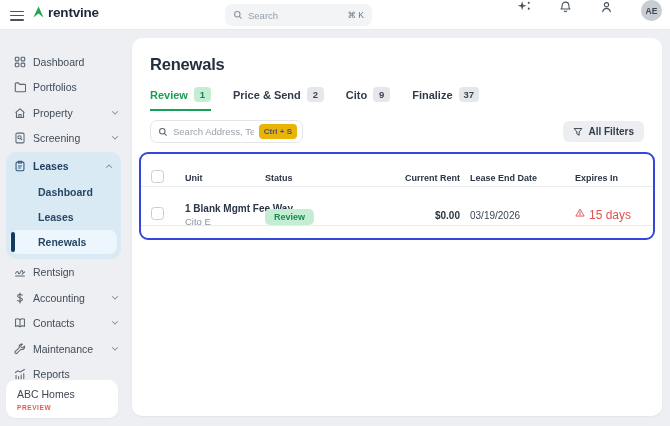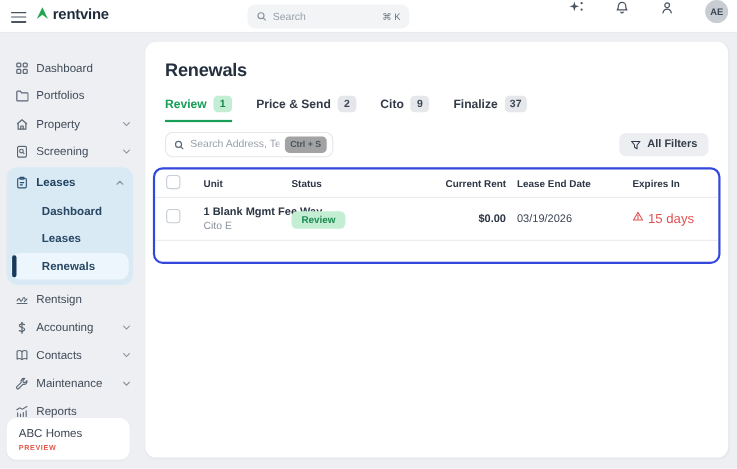--- a/index.html
+++ b/index.html
@@ -45,25 +45,25 @@
   .tab { display:flex; align-items:center; gap:6px; font-size:11px; font-weight:700; color:#323b49; padding-bottom:7px; border-bottom:2px solid transparent; cursor:pointer; }
   .tab .count { min-width:17px; height:15px; padding:0 5px; border-radius:4px; background:#e5e7ea; color:#3c4654; font-size:9.5px; font-weight:600; display:flex; align-items:center; justify-content:center; }
   .tab.active { color:#179e57; }
   .tab.active .count { background:#c3eed3; color:#17854d; }
   .tab.active { border-bottom-color:#179e57; }
 
   .toolbar { margin-top:9px; display:flex; align-items:center; justify-content:space-between; }
   .tsearch { width:153px; height:23px; border:1px solid #e4e6ea; border-radius:7px; display:flex; align-items:center; padding:0 5px 0 7px; gap:5px; background:#fff; }
   .tsearch input { flex:1; border:none; outline:none; font-size:9.5px; color:#3c4654; font-family:"Liberation Sans",sans-serif; min-width:0; background:transparent; }
   .tsearch input::placeholder { color:#9aa2ad; }
-  .kbd-pill { background:#a3a3a3; border-radius:4px; font-size:8px; font-weight:700; color:#4a5362; padding:3px 5px; white-space:nowrap; }
+  .kbd-pill { background:#eab308; border-radius:4px; font-size:8px; font-weight:700; color:#4a5362; padding:3px 5px; white-space:nowrap; }
   .filters-btn { height:21px; background:#eceef1; border:none; border-radius:6px; padding:0 10px; font-size:10px; font-weight:600; color:#333c49; display:flex; align-items:center; gap:5px; cursor:pointer; font-family:"Liberation Sans",sans-serif; }
 
   .table-wrap { margin:9px -11px 0; border:2px solid #3347db; border-radius:9px; overflow:hidden; height:88px; background:#fff; }
-  .trow { display:grid; grid-template-columns:34px 80px 115px 80px 105px 1fr; align-items:center; padding:0 10px; }
+  .trow { display:grid; grid-template-columns:34px 80px 115px 80px 105px 1fr; align-items:center; padding:16px 10px; }
   .thead { height:26px; border-bottom:1px solid #e9ebee; font-size:9px; font-weight:700; color:#2b3544; }
   .tbody-row { height:39px; border-bottom:1px solid #e9ebee; }
   .cell-right { text-align:right; }
   .cell-pad { padding-left:10px; }
   .cb { appearance:none; -webkit-appearance:none; width:13px; height:13px; border:1.5px solid #c7cdd5; border-radius:3.5px; background:#fff; cursor:pointer; margin:0; }
   .unit-name { font-size:10px; font-weight:700; color:#2b3544; white-space:nowrap; }
   .unit-sub { font-size:9.5px; color:#8b939e; margin-top:2px; }
   .status-badge { display:inline-block; background:#c3eed3; color:#1d8a52; font-size:9px; font-weight:600; padding:3px 9px; border-radius:5px; }
   .rent { font-size:10px; font-weight:700; color:#2b3544; }
   .date { font-size:10px; color:#3c4654; }

